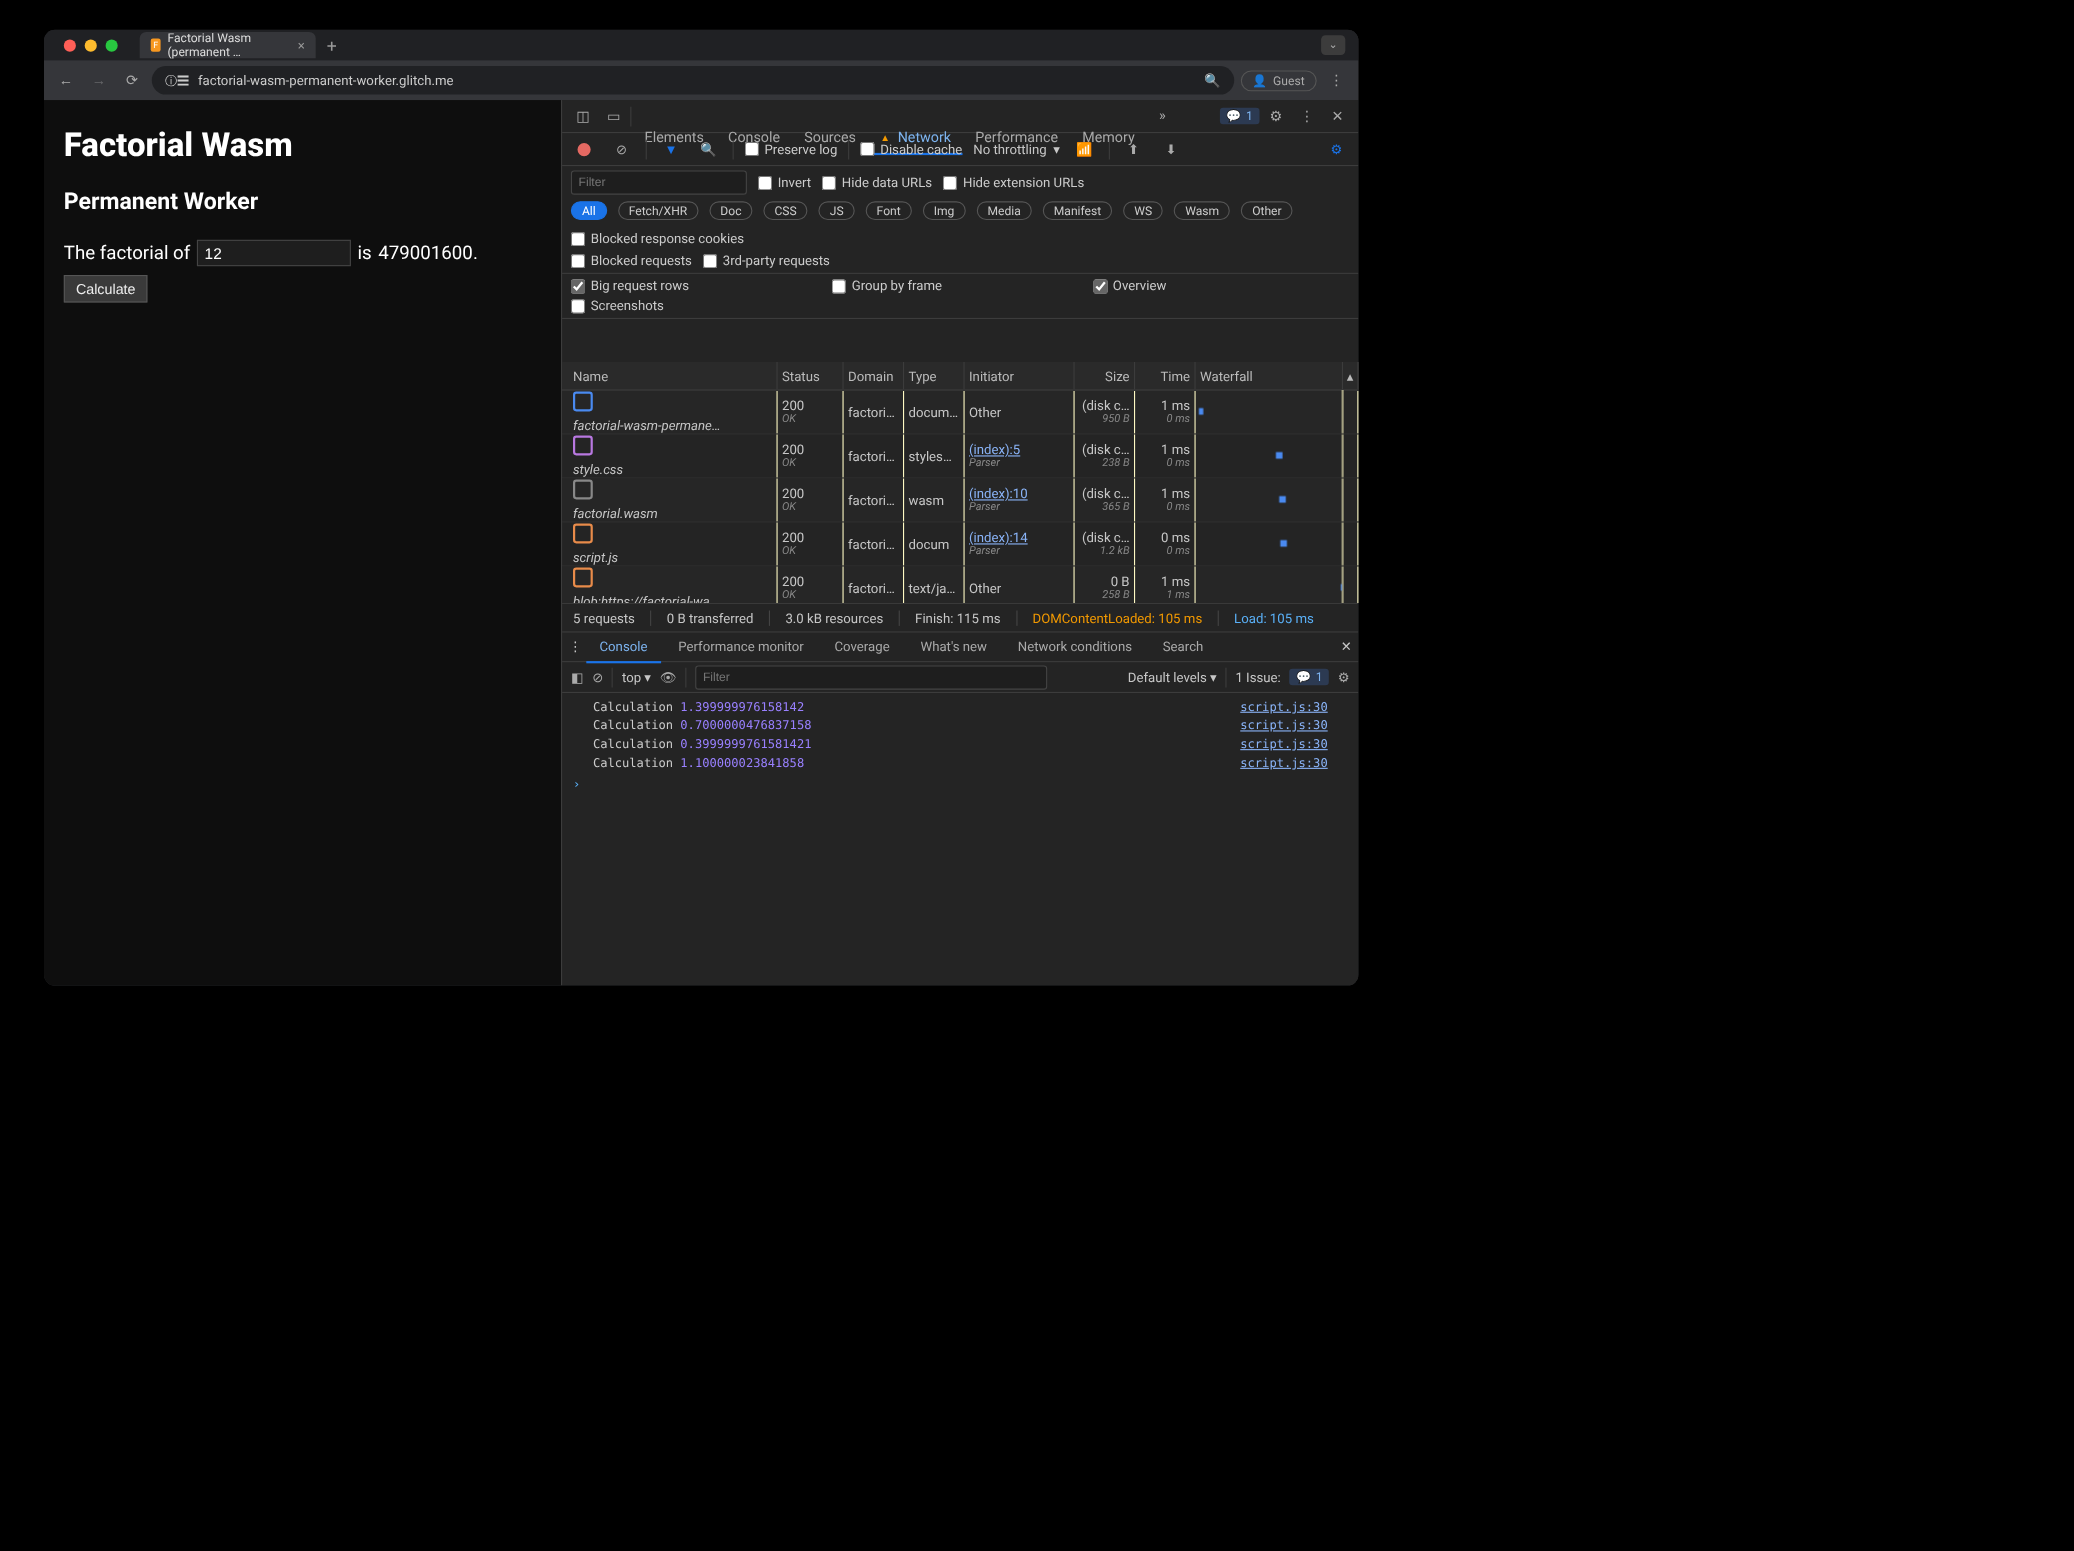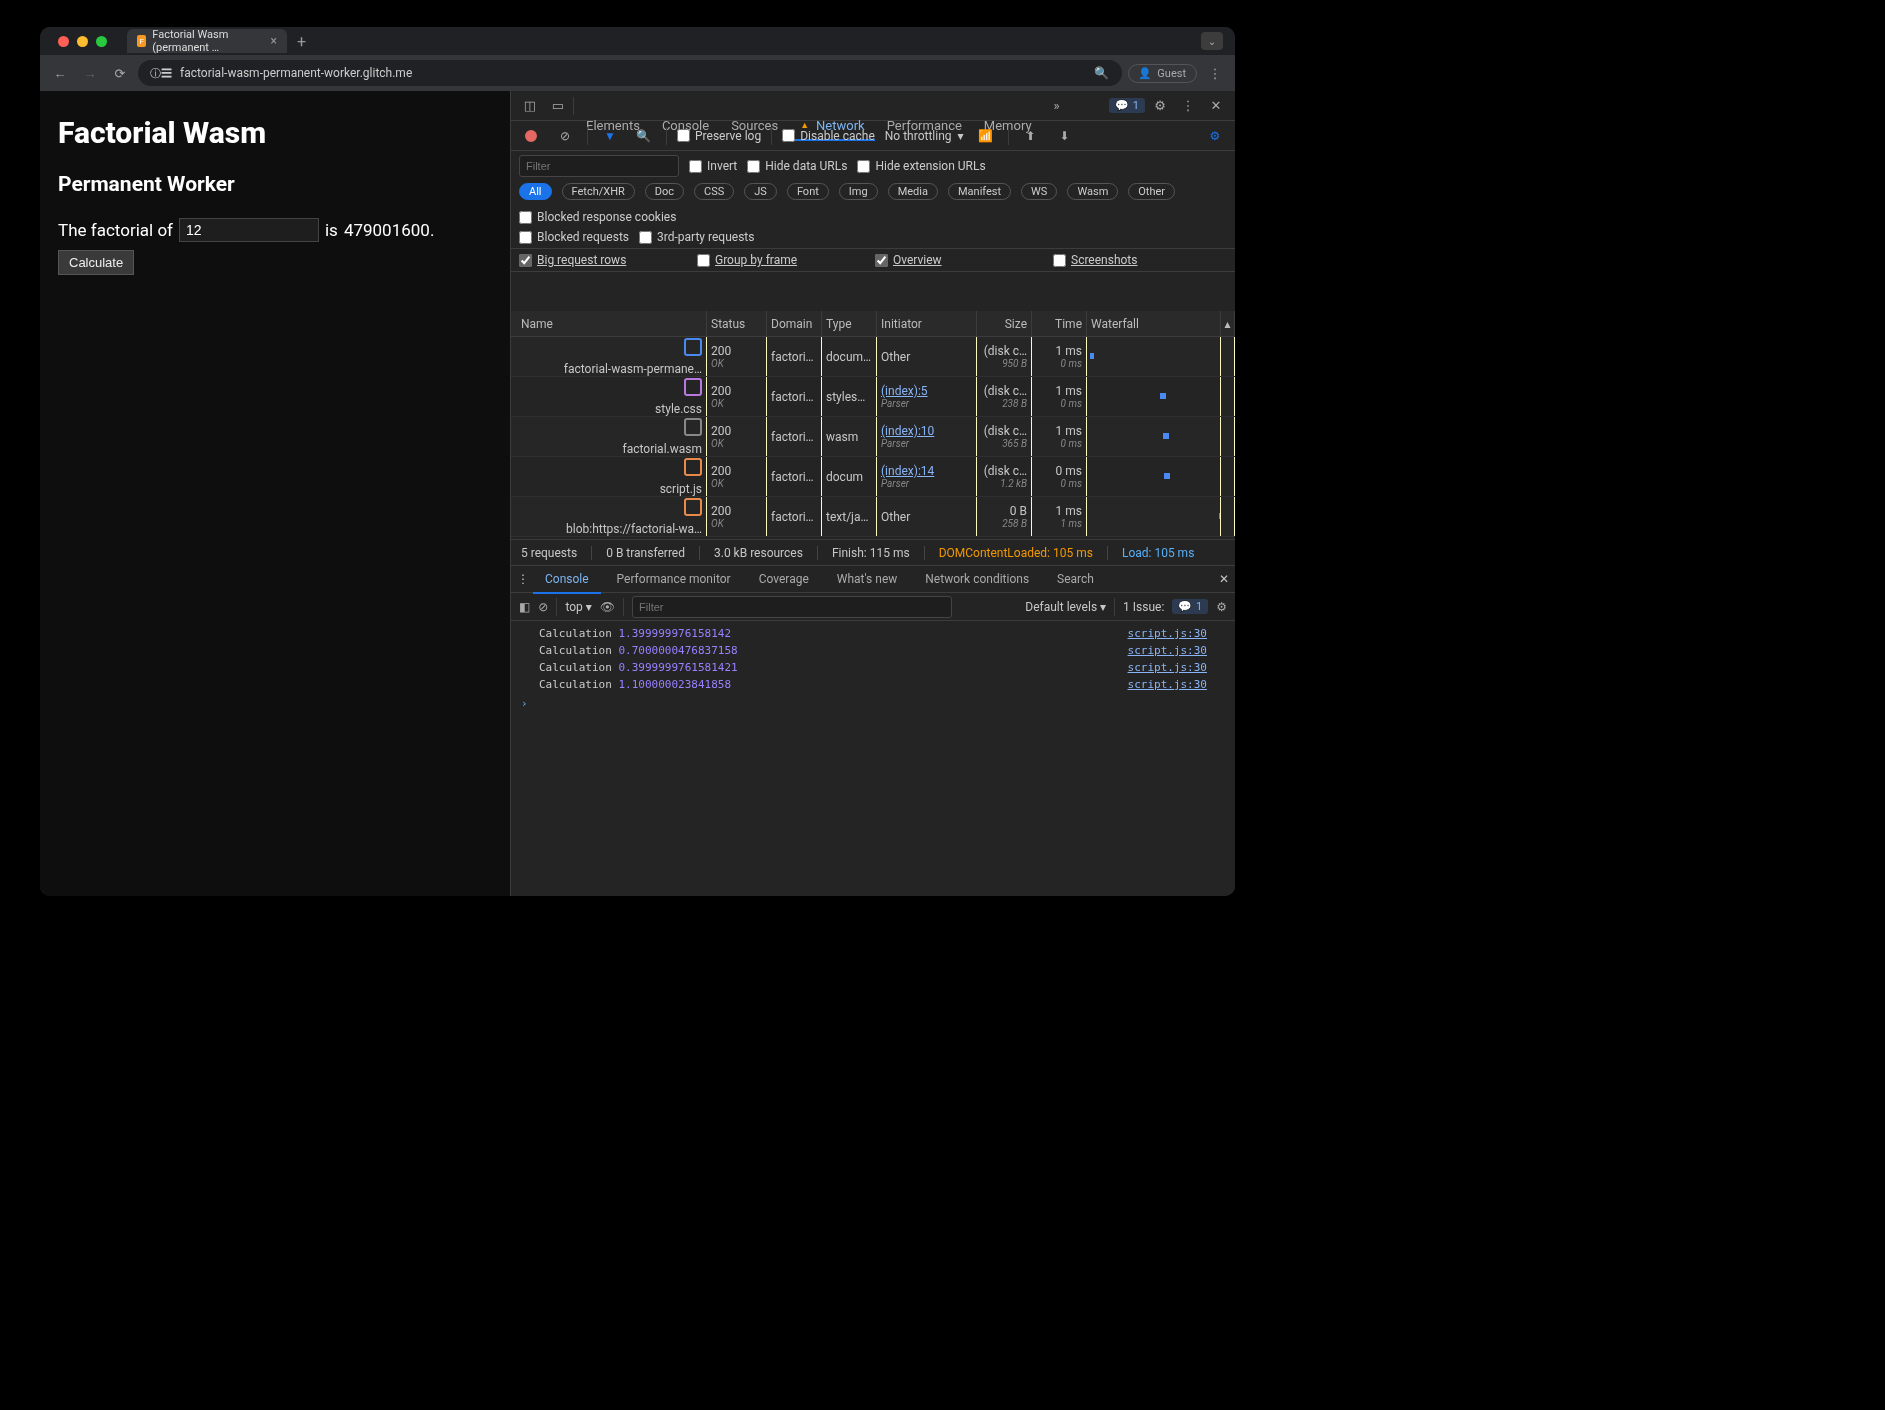--- a/index.html
+++ b/index.html
@@ -147,24 +147,23 @@
   background:#1e1e1e;border:1px solid #444;height:22px;width:160px;
   padding:0 6px;color:#ccc;border-radius:3px;font-size:11px;
 }
 .pill {
   border:1px solid #555;border-radius:10px;padding:1px 9px;
   font-size:11px;color:#ccc;cursor:pointer;
 }
 .pill.active{background:#1a73e8;border-color:#1a73e8;color:#fff;}
 
 .nw-viewopts{
-  display:grid;grid-template-columns:1fr 1fr 1fr 1fr;
+  display:grid;grid-template-columns:1fr 1fr 1fr;
   padding:4px 8px;gap:4px;font-size:12px;
   border-bottom:1px solid #3c3c3c;
-  text-decoration:underline;
 }
 
 .nw-overview{
   height:82px;background:#202124;border-bottom:1px solid #3c3c3c;
   position:relative;font-size:10px;color:#888;
 }
 .ov-ticks{position:absolute;top:2px;left:0;right:0;display:flex;}
 .ov-tick{flex:1;text-align:right;padding-right:4px;}
 .ov-bar{position:absolute;top:18px;bottom:4px;}
 .ov-line{position:absolute;top:0;bottom:0;width:1px;}
@@ -174,21 +173,21 @@
 }
 .nw-head{display:grid;grid-template-columns:190px 60px 55px 55px 100px 55px 55px 1fr 14px;
   background:#2a2a2a;border-bottom:1px solid #3c3c3c;height:26px;align-items:center;
   padding-left:6px;position:sticky;top:0;margin-top:39px;}
 .nw-head>div{padding:0 4px;color:#bbb;border-right:1px solid #3c3c3c;height:100%;display:flex;align-items:center;}
 .nw-row{display:grid;grid-template-columns:190px 60px 55px 55px 100px 55px 55px 1fr 14px;
   height:40px;border-bottom:1px solid #2f2f2f;padding-left:6px;}
 .nw-row:nth-child(odd){background:#262626;}
 .nw-row>div{padding:2px 4px;border-right:1px solid #fef9c3;display:flex;flex-direction:column;justify-content:center;overflow:hidden;white-space:nowrap;text-overflow:ellipsis;}
 .nw-row .sub{color:#888;font-size:10px;font-style:italic;}
-.nw-name{display:flex;align-items:flex-end;gap:6px;}
+.nw-name{display:flex;align-items:flex-start;gap:6px;font-style:italic;}
 .fi{width:18px;height:18px;border-radius:3px;display:flex;align-items:center;justify-content:center;font-size:10px;flex-shrink:0;}
 .fi.doc{border:2px solid #4a8af0;}
 .fi.css{border:2px solid #b878e0;}
 .fi.wasm{border:2px solid #888;}
 .fi.js{border:2px solid #e88b4a;}
 .link{color:#8ab4f8;text-decoration:underline;cursor:pointer;}
 .size-col{text-align:right;align-items:flex-end;}
 .time-col{text-align:right;align-items:flex-end;}
 .wf-cell{position:relative;}
 .wf-bar{position:absolute;height:6px;background:#4a8af0;top:16px;}

